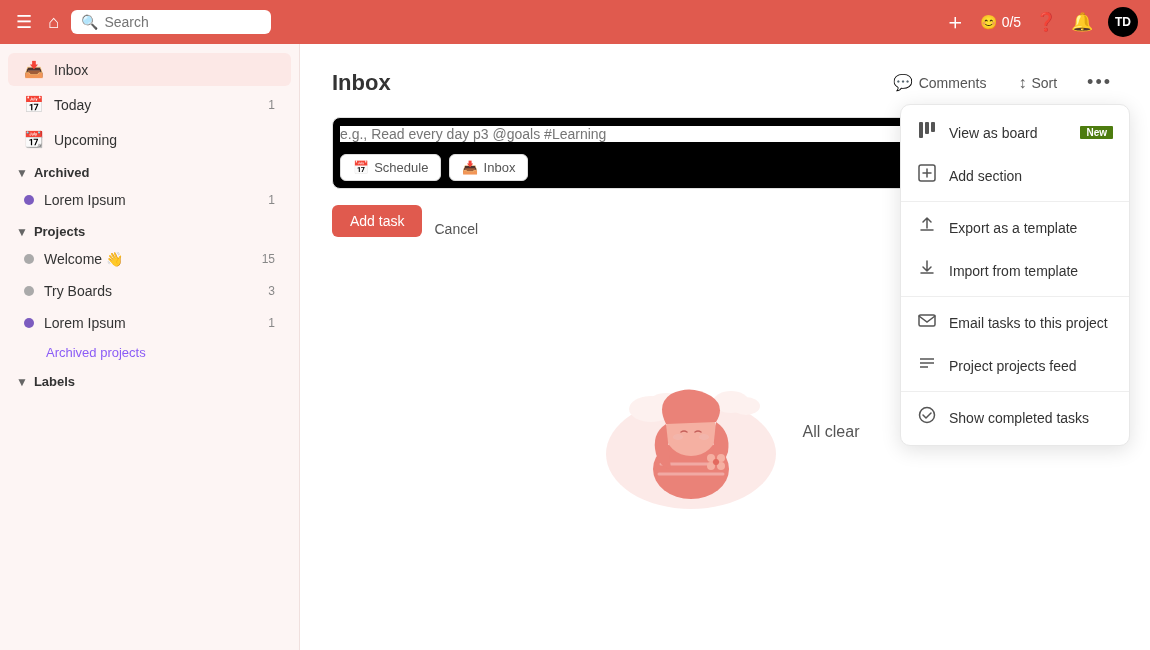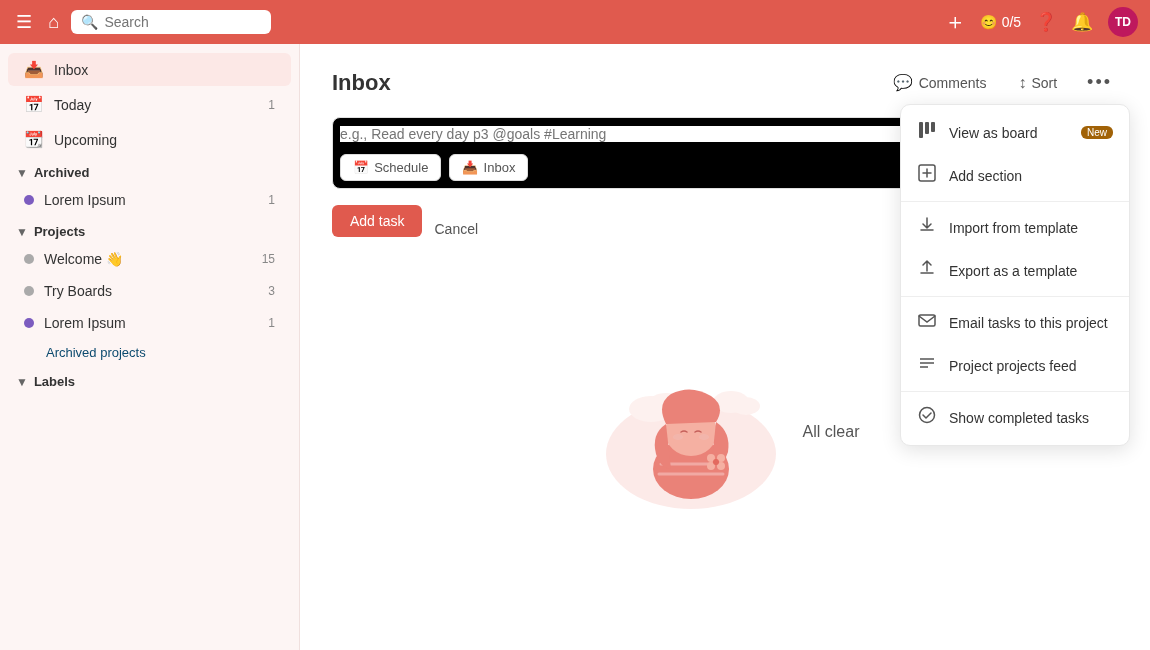--- a/index.html
+++ b/index.html
@@ -11,39 +11,39 @@
     .topbar-home { color: white; font-size: 18px; cursor: pointer; padding: 4px; }
     .topbar-search { display: flex; align-items: center; background: white; border-radius: 6px; padding: 4px 10px; gap: 6px; width: 200px; }
     .topbar-search input { border: none; outline: none; font-size: 14px; color: #555; background: transparent; width: 140px; }
     .topbar-search-icon { color: #999; font-size: 14px; }
     .topbar-spacer { flex: 1; }
     .topbar-actions { display: flex; align-items: center; gap: 14px; color: white; }
     .topbar-add { font-size: 22px; cursor: pointer; }
     .topbar-score { display: flex; align-items: center; gap: 4px; font-size: 14px; cursor: pointer; }
     .topbar-help { font-size: 18px; cursor: pointer; }
     .topbar-bell { font-size: 18px; cursor: pointer; }
-    .topbar-avatar { width: 30px; height: 30px; border-radius: 50%; background: #be185d; display: flex; align-items: center; justify-content: center; font-size: 12px; font-weight: 600; color: white; cursor: pointer; }
+    .topbar-avatar { width: 30px; height: 30px; border-radius: 50%; background: #000000; display: flex; align-items: center; justify-content: center; font-size: 12px; font-weight: 600; color: white; cursor: pointer; }
 
     
     .layout { display: flex; flex: 1; overflow: hidden; }
 
     
     .sidebar { width: 300px; background: #fdf5f4; border-right: 1px solid #f0e0de; display: flex; flex-direction: column; overflow-y: auto; flex-shrink: 0; padding: 8px 0; }
     .sidebar-item { display: flex; align-items: center; padding: 7px 16px; cursor: pointer; border-radius: 6px; margin: 1px 8px; gap: 10px; }
     .sidebar-item.active { background: #fce8e6; }
     .sidebar-item-icon { font-size: 16px; width: 20px; text-align: center; }
     .sidebar-item-label { font-size: 14px; color: #333; flex: 1; }
     .sidebar-item-count { font-size: 12px; color: #888; }
     .sidebar-section-header { display: flex; align-items: center; padding: 8px 16px 4px 16px; gap: 6px; cursor: pointer; }
     .sidebar-section-header-icon { font-size: 12px; color: #666; }
     .sidebar-section-title { font-size: 13px; font-weight: 600; color: #333; }
     .sidebar-dot { width: 10px; height: 10px; border-radius: 50%; flex-shrink: 0; }
     .sidebar-dot-purple { background: #7c5cbf; }
     .sidebar-dot-gray { background: #aaa; }
-    .sidebar-archived { padding: 6px 16px; font-size: 13px; color: #0c4a6e; cursor: pointer; margin-left: 30px; }
+    .sidebar-archived { padding: 6px 16px; font-size: 13px; color: #8b5cf6; cursor: pointer; margin-left: 30px; }
 
     
     .main { flex: 1; display: flex; flex-direction: column; position: relative; padding: 24px 32px; }
     .main-header { display: flex; align-items: center; margin-bottom: 20px; }
     .main-title { font-size: 22px; font-weight: 700; color: #333; flex: 1; }
     .main-actions { display: flex; align-items: center; gap: 16px; }
     .main-action-btn { display: flex; align-items: center; gap: 5px; font-size: 14px; color: #555; cursor: pointer; padding: 5px 8px; border-radius: 5px; }
     .main-action-icon { font-size: 16px; color: #666; }
     .main-dots { font-size: 18px; color: #555; cursor: pointer; letter-spacing: 2px; padding: 4px 6px; border-radius: 4px; }
 
@@ -59,21 +59,21 @@
     .cancel-btn { background: transparent; border: none; font-size: 14px; color: #555; cursor: pointer; margin-top: 16px; }
 
     
     .empty-state { display: flex; flex-direction: row; align-items: center; justify-content: center; flex: 1; gap: 12px; }
 
     
     .dropdown-overlay { position: absolute; top: 60px; right: 20px; background: white; border: 1px solid #e8e8e8; border-radius: 10px; box-shadow: 0 4px 20px rgba(0,0,0,0.12); width: 230px; z-index: 100; padding: 6px 0; }
     .dropdown-item { display: flex; align-items: center; gap: 12px; padding: 10px 16px; cursor: pointer; font-size: 14px; color: #333; }
     .dropdown-item-icon { font-size: 17px; color: #555; width: 20px; text-align: center; }
     .dropdown-item-label { flex: 1; }
-    .dropdown-badge { background: #a16207; color: white; font-size: 10px; padding: 1px 6px; border-radius: 6px; font-weight: 400; }
+    .dropdown-badge { background: #4d7c0f; color: white; font-size: 10px; padding: 1px 6px; border-radius: 1px; font-weight: 700; }
     .dropdown-divider { border: none; border-top: 1px solid #eee; margin: 4px 0; }
 
     
     .illustration-svg { opacity: 0.9; }
   </style>
 </head>
 <body>
 
 <div class="topbar">
   <span class="topbar-hamburger">☰</span>
@@ -245,35 +245,35 @@
             </svg>
         </span>
         <span class="dropdown-item-label">Add section</span>
       </div>
 
       <hr class="dropdown-divider">
 
       <div class="dropdown-item">
         <span class="dropdown-item-icon">
           <svg width="18" height="18" viewBox="0 0 18 18" fill="none">
+              <path d="M9 12V2M5 6l4-4 4 4" stroke="#555" stroke-width="1.5" stroke-linecap="round" stroke-linejoin="round"></path>
+              <path d="M3 14h12" stroke="#555" stroke-width="1.5" stroke-linecap="round"></path>
+            </svg>
+        </span>
+        <span class="dropdown-item-label">Export as a template</span>
+      </div>
+
+      <div class="dropdown-item">
+        <span class="dropdown-item-icon">
+          <svg width="18" height="18" viewBox="0 0 18 18" fill="none">
               <path d="M9 2v10M5 8l4 4 4-4" stroke="#555" stroke-width="1.5" stroke-linecap="round" stroke-linejoin="round"></path>
               <path d="M3 14h12" stroke="#555" stroke-width="1.5" stroke-linecap="round"></path>
             </svg>
         </span>
         <span class="dropdown-item-label">Import from template</span>
-      </div>
-
-      <div class="dropdown-item">
-        <span class="dropdown-item-icon">
-          <svg width="18" height="18" viewBox="0 0 18 18" fill="none">
-              <path d="M9 12V2M5 6l4-4 4 4" stroke="#555" stroke-width="1.5" stroke-linecap="round" stroke-linejoin="round"></path>
-              <path d="M3 14h12" stroke="#555" stroke-width="1.5" stroke-linecap="round"></path>
-            </svg>
-        </span>
-        <span class="dropdown-item-label">Export as a template</span>
       </div>
 
       <hr class="dropdown-divider">
 
       <div class="dropdown-item">
         <span class="dropdown-item-icon">
           <svg width="18" height="18" viewBox="0 0 18 18" fill="none">
               <rect x="1" y="4" width="16" height="11" rx="1.5" stroke="#555" stroke-width="1.5" fill="none"></rect>
               <path d="M1 5l8 6 8-6" stroke="#555" stroke-width="1.5" stroke-linecap="round"></path>
             </svg>

